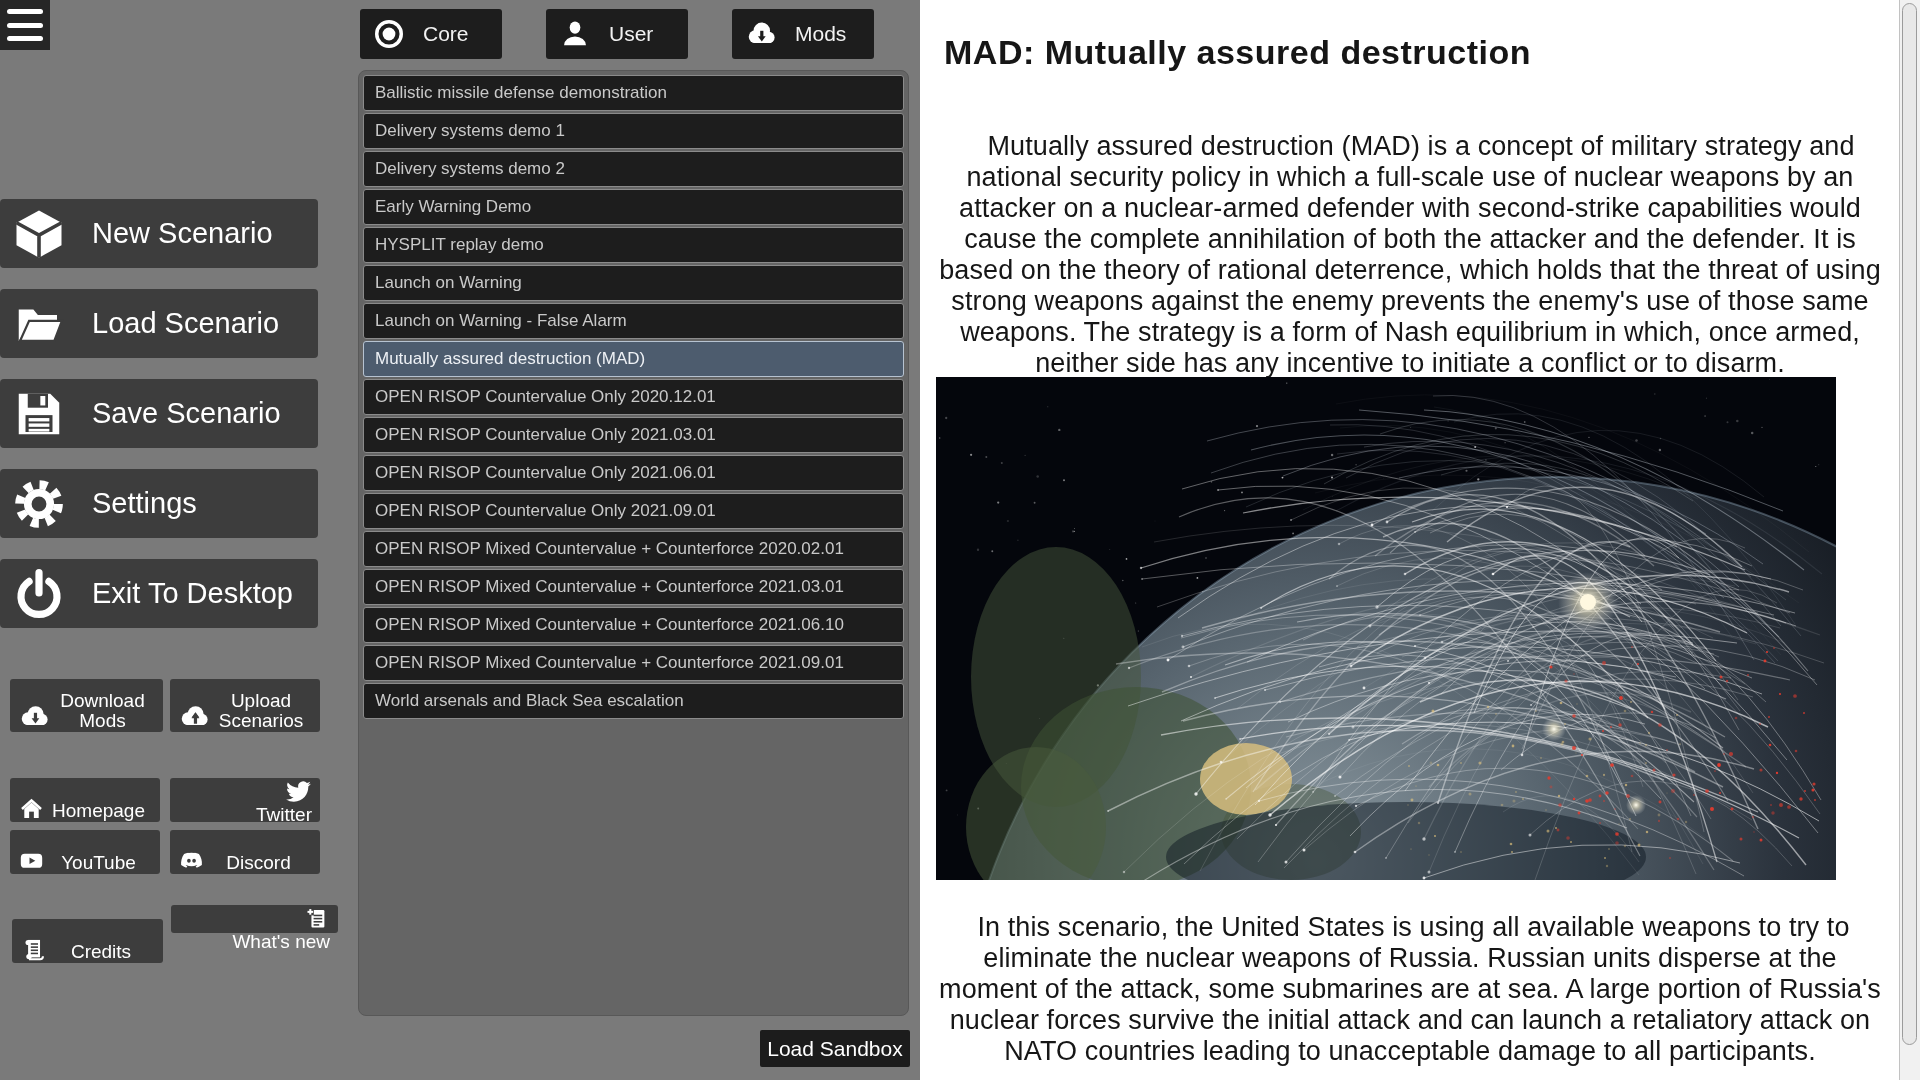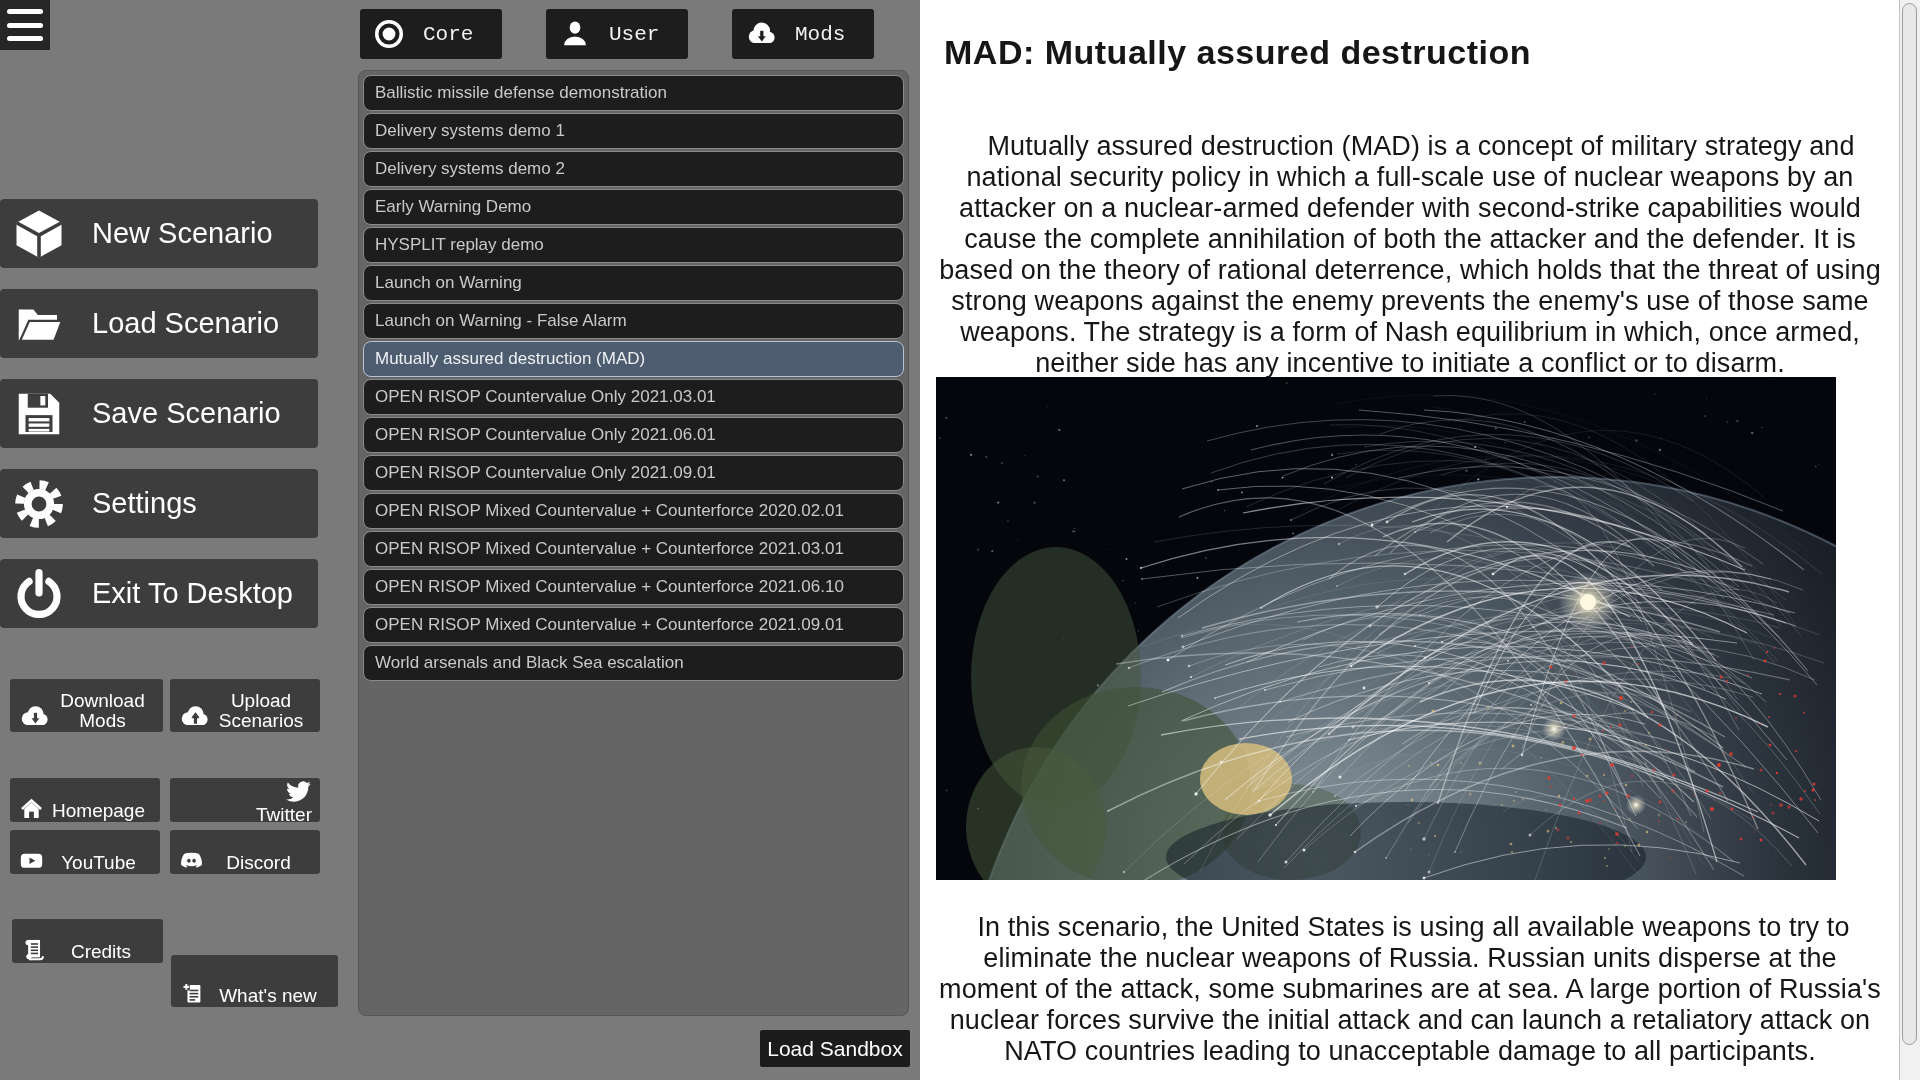--- a/index.html
+++ b/index.html
@@ -23,32 +23,32 @@
     color:#fff;padding:0 8px;box-sizing:border-box;cursor:pointer;}
   .mini .ic{width:32px;height:32px;flex:0 0 auto;}
   .mini .lbl{flex:1;text-align:center;font-size:19px;line-height:1.08;white-space:pre-line;}
   #btn-downloadmods{left:10px;top:679px;width:153px;height:53px;}
   #btn-uploadscenarios{left:170px;top:679px;width:150px;height:53px;}
   #btn-homepage{left:10px;top:778px;width:150px;height:44px;}
   #btn-twitter{left:170px;top:778px;width:150px;height:44px;flex-direction:column;}
   #btn-youtube{left:10px;top:830px;width:150px;height:44px;}
   #btn-discord{left:170px;top:830px;width:150px;height:44px;}
   #btn-credits{left:12px;top:919px;width:151px;height:44px;}
-  #btn-whatsnew{left:171px;top:955px;width:167px;height:52px;}
+  #btn-whatsnew{left:171px;top:905px;width:167px;height:28px;flex-direction:column;}
   .mini.lnk .ic{width:27px;height:27px;}
   
   .tab{position:absolute;top:9px;width:142px;height:50px;background:#1d1d1d;border-radius:3px;
-    display:flex;align-items:center;color:#f2f2f2;font-size:21px;cursor:pointer;font-family:Liberation Mono, monospace;}
+    display:flex;align-items:center;color:#f2f2f2;font-size:21px;cursor:pointer;}
   .tab .ic{width:32px;height:32px;margin-left:13px;flex:0 0 auto;}
   .tab .lbl{margin-left:18px;}
   #tab-core{left:360px}#tab-user{left:546px}#tab-mods{left:732px}
   
   #scenario-list{position:absolute;left:358px;top:70px;width:551px;height:946px;background:#656565;
     border:1px solid #585858;border-radius:8px;box-sizing:border-box;padding:2px;overflow:hidden;}
-  .item{height:36px;margin:2px;background:#1d1d1d;border:1px solid #8b8b8b;border-radius:8px;
+  .item{height:36px;margin:2px;background:#1d1d1d;border:1px solid #8b8b8b;border-radius:3px;
     color:#c9c9c9;font-size:17px;line-height:33px;padding-left:11px;box-sizing:border-box;
     white-space:nowrap;overflow:hidden;cursor:pointer;}
   .item.selected{background:#4d5c6e;border-color:#b7c3d1;color:#eef1f5;}
   #btn-loadsandbox{position:absolute;left:760px;top:1030px;width:150px;height:37px;background:#1c1c1c;
     color:#fff;font-size:21px;display:flex;align-items:center;justify-content:center;border-radius:2px;cursor:pointer;}
   
   #article{position:absolute;left:920px;top:0;width:1000px;height:1080px;background:#ffffff;color:#161616;}
   #article-title{position:absolute;left:24px;top:33px;font-size:34px;font-weight:bold;letter-spacing:.5px;margin:0;}
   .apara{position:absolute;left:14px;width:952px;font-size:27px;line-height:31px;margin:0;letter-spacing:.1px;text-align:center;}
   #apara-1{top:131px;text-indent:22px;}
@@ -273,20 +273,21 @@
 
 <div id="scenario-list">
   <div class="item">Ballistic missile defense demonstration</div>
   <div class="item">Delivery systems demo 1</div>
   <div class="item">Delivery systems demo 2</div>
   <div class="item">Early Warning Demo</div>
   <div class="item">HYSPLIT replay demo</div>
   <div class="item">Launch on Warning</div>
   <div class="item">Launch on Warning - False Alarm</div>
   <div class="item selected">Mutually assured destruction (MAD)</div>
+  <div class="item">OPEN RISOP Countervalue Only 2020.12.01</div>
   <div class="item">OPEN RISOP Countervalue Only 2021.03.01</div>
   <div class="item">OPEN RISOP Countervalue Only 2021.06.01</div>
   <div class="item">OPEN RISOP Countervalue Only 2021.09.01</div>
   <div class="item">OPEN RISOP Mixed Countervalue + Counterforce 2020.02.01</div>
   <div class="item">OPEN RISOP Mixed Countervalue + Counterforce 2021.03.01</div>
   <div class="item">OPEN RISOP Mixed Countervalue + Counterforce 2021.06.10</div>
   <div class="item">OPEN RISOP Mixed Countervalue + Counterforce 2021.09.01</div>
   <div class="item">World arsenals and Black Sea escalation</div>
 </div>
 

